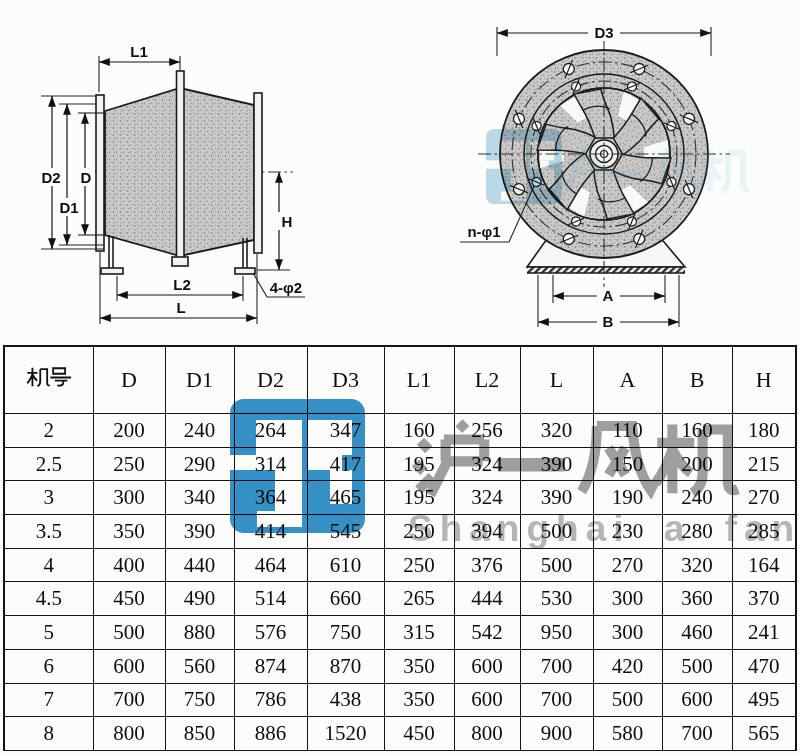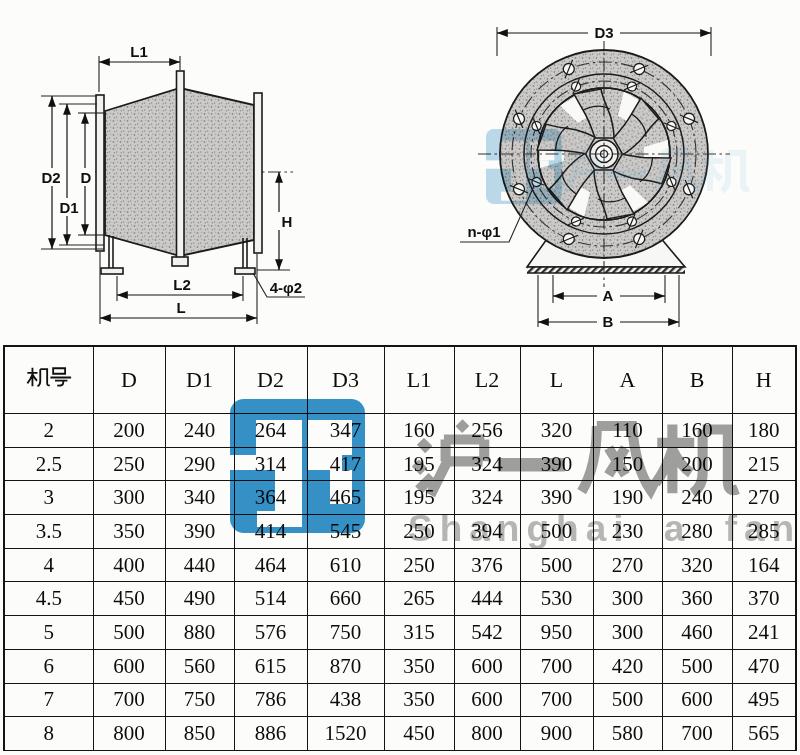--- a/index.html
+++ b/index.html
@@ -394,21 +394,21 @@
           <td>542</td>
           <td>950</td>
           <td>300</td>
           <td>460</td>
           <td>241</td>
         </tr>
         <tr>
           <td>6</td>
           <td>600</td>
           <td>560</td>
-          <td>615</td>
+          <td>874</td>
           <td>870</td>
           <td>350</td>
           <td>600</td>
           <td>700</td>
           <td>420</td>
           <td>500</td>
           <td>470</td>
         </tr>
         <tr>
           <td>7</td>

